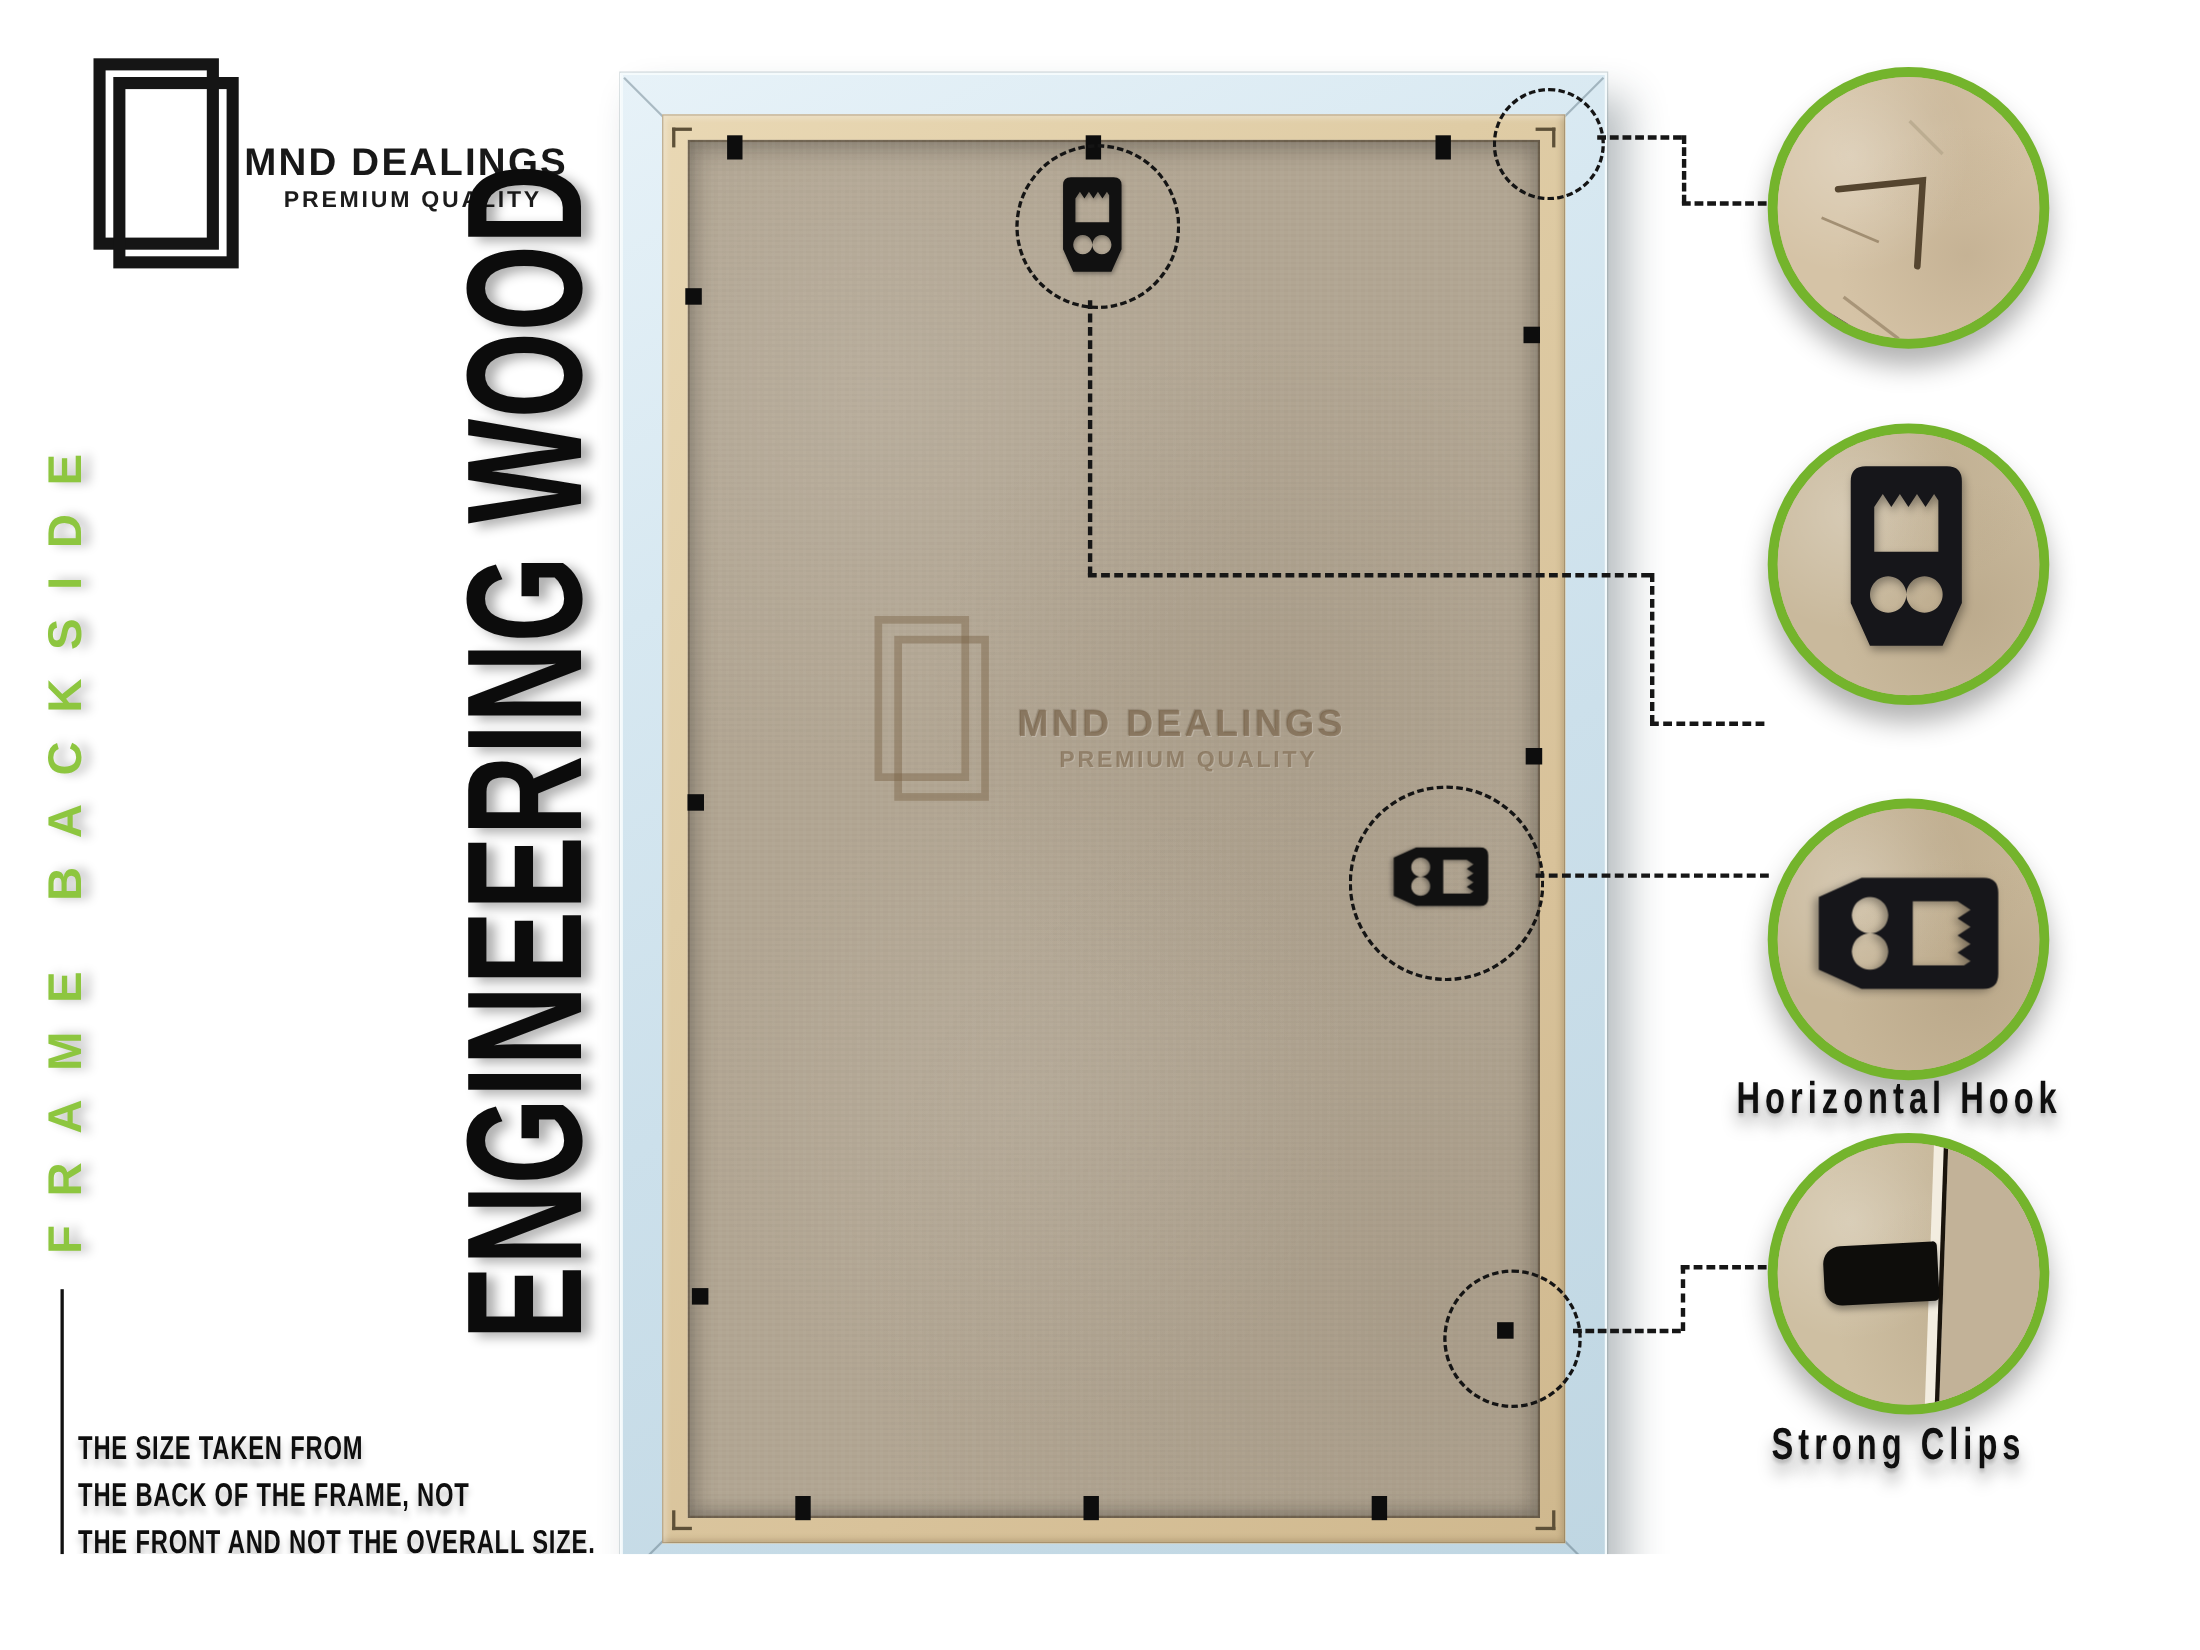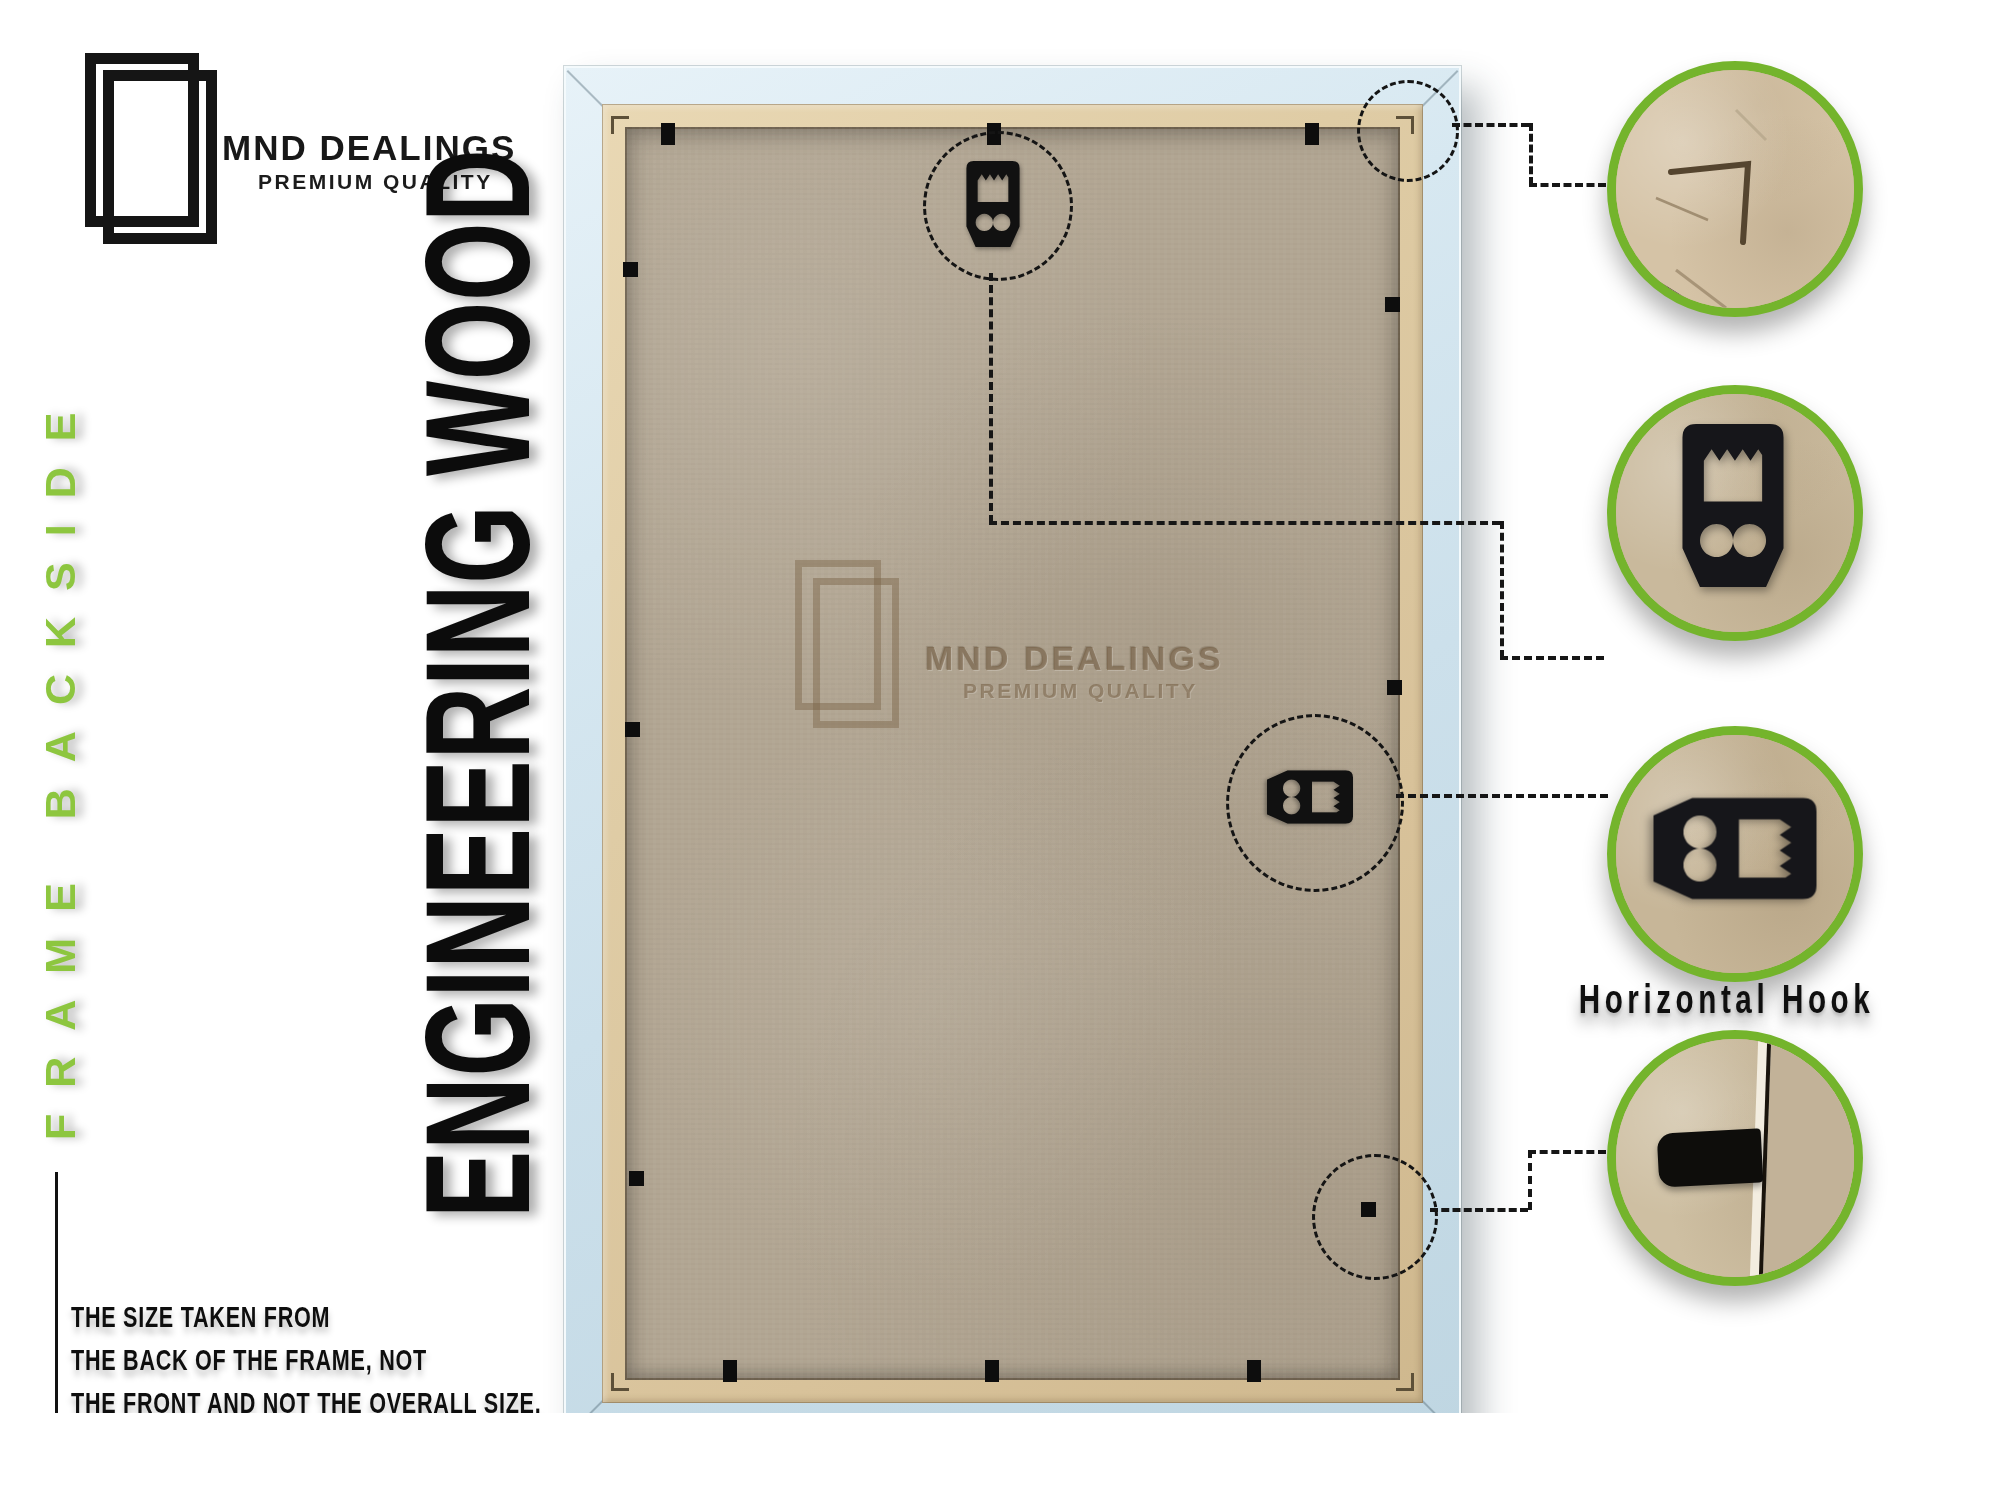--- a/index.html
+++ b/index.html
@@ -221,20 +221,23 @@
   <div class="callout-label" style="left:1516px;top:977px;">
     <span>Horizontal Hook</span>
   </div>
 
   <div class="callout-circle" style="left:1607px;top:1030px;">
     <div class="callout-kraft" style="background-color:#cebfa2;"></div>
     <div class="seam-right"></div>
     <div class="seam-line"></div>
     <div class="clip-tab"></div>
   </div>
+  <div class="callout-label" style="left:1516px;top:1292px;">
+    <span>Strong Clips</span>
+  </div>
 
   <div class="note-vline"></div>
   <div class="note-hline"></div>
   <div class="note-line" style="top:1300px;">THE SIZE TAKEN FROM</div>
   <div class="note-line" style="top:1343px;">THE BACK OF THE FRAME, NOT</div>
   <div class="note-line" style="top:1386px;">THE FRONT AND NOT THE OVERALL SIZE.</div>
 
 </div>
 
 </body></html>

